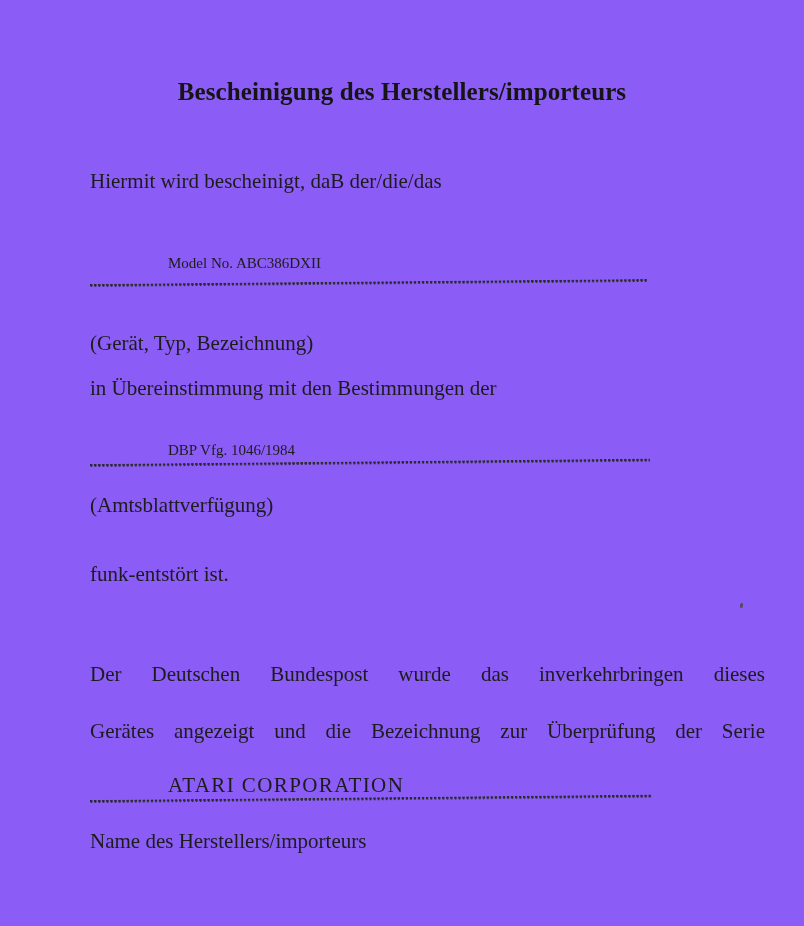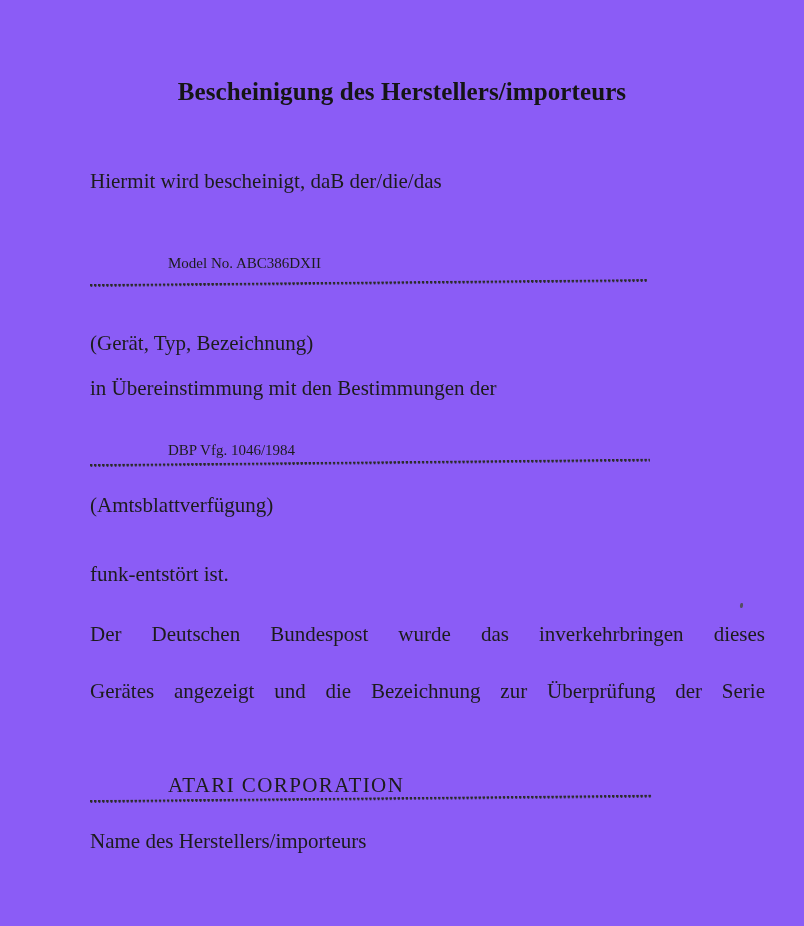--- a/index.html
+++ b/index.html
@@ -79,20 +79,21 @@
   
   .para {
     position: absolute;
     left: 90px;
     width: 675px;
     font-size: 21px;
     line-height: 28.5px;
     text-align: justify;
     text-justify: inter-word;
     color: #1c1c1c;
+    margin-top: 40px;
   }
   .para > span { display: block; }
   .para .just-line {
     display: block;
     text-align: justify;
   }
   .para .just-line::after {
     content: "";
     display: inline-block;
     width: 100%;

